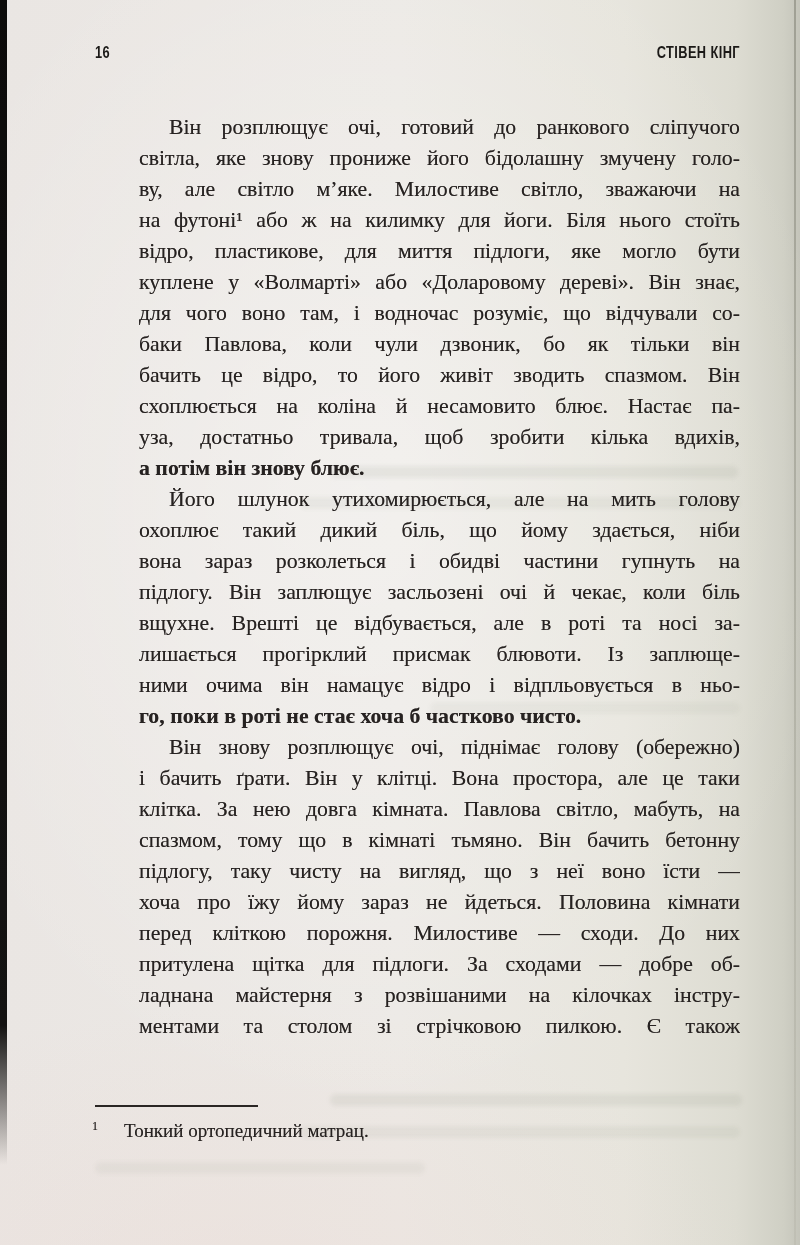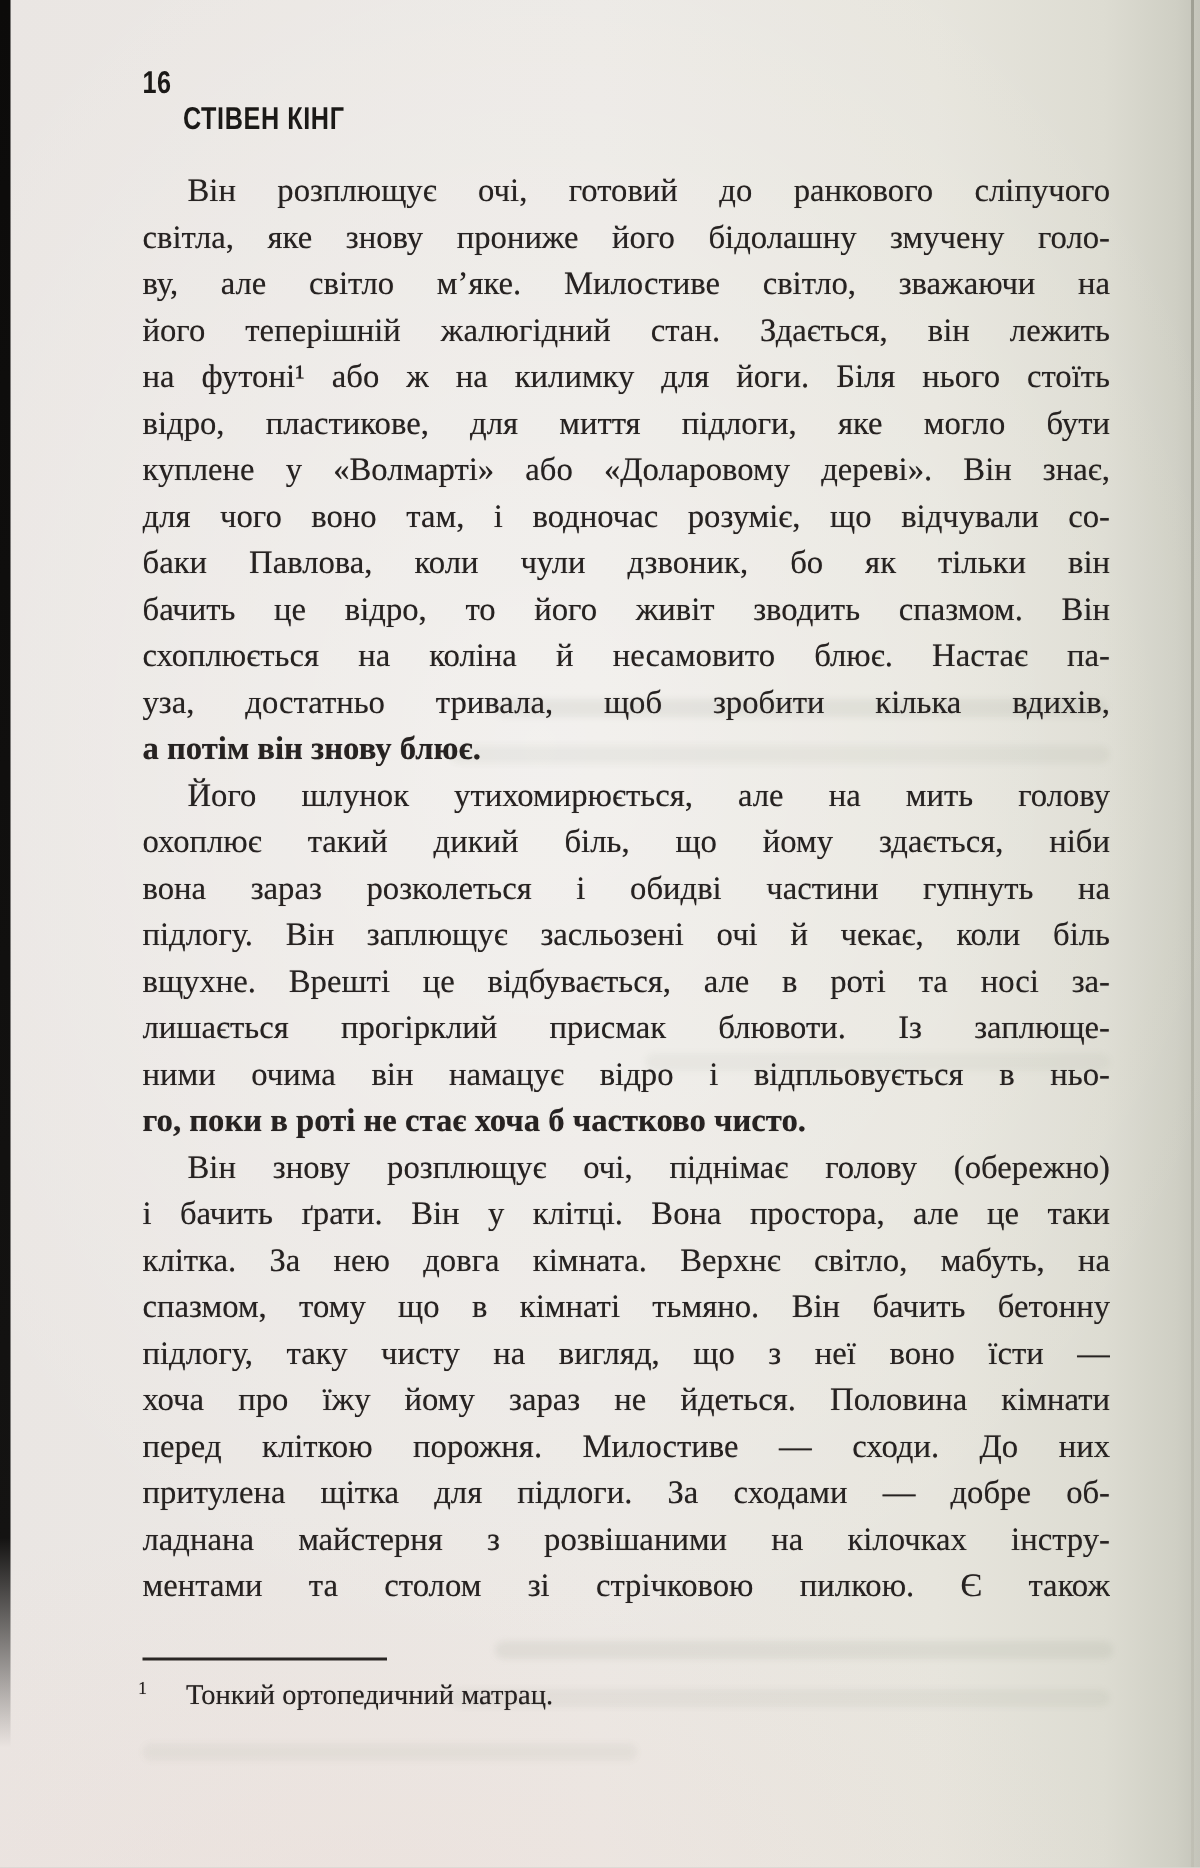--- a/index.html
+++ b/index.html
@@ -32,35 +32,36 @@
     position:absolute;
     background:rgba(118,124,108,0.10);
     border-radius:6px;
     filter:blur(2.2px);
   }
   
   .header{
     position:absolute;left:95px;top:44px;width:645px;
     display:flex;justify-content:space-between;align-items:baseline;
     font-family:"Liberation Sans", sans-serif;
-    font-weight:700;font-size:21px;color:#1b1917;flex-direction:column;
+    font-weight:700;font-size:16px;color:#1b1917;
   }
   .pagenum{display:inline-block;transform:scaleX(0.8);transform-origin:left center;letter-spacing:0.5px;}
   .runhead{display:inline-block;transform:scaleX(0.8);transform-origin:right center;letter-spacing:0.5px;}
   
   .bodytext{
     position:absolute;left:95px;top:112px;width:645px;
     font-size:21.8px;line-height:31px;color:#262221;
     text-shadow:0 0 0.5px rgba(50,42,38,0.55);
   }
   .para{margin:0;}
   .line{
     height:31px;overflow:hidden;
     text-align:justify;text-align-last:justify;
     white-space:normal;
+    margin-left:44px;
   }
   .line.first{text-indent:30px;}
   .line.lastline{text-align-last:left;font-weight:bold;}
   
   .footnote-rule{
     position:absolute;left:95px;top:1105px;width:163px;height:2px;
     background:#2a2624;
   }
   .footnote{
     position:absolute;left:92px;top:1118px;width:645px;
@@ -90,21 +91,20 @@
   <div class="header">
     <span class="pagenum">16</span>
     <span class="runhead">СТІВЕН КІНГ</span>
   </div>
 
   <div class="bodytext">
       <div class="para">
         <div class="line first">Він розплющує очі, готовий до ранкового сліпучого</div>
         <div class="line">світла, яке знову прониже його бідолашну змучену голо-</div>
         <div class="line">ву, але світло м’яке. Милостиве світло, зважаючи на</div>
-        <div class="line">його теперішній жалюгідний стан. Здається, він лежить</div>
         <div class="line">на футоні¹ або ж на килимку для йоги. Біля нього стоїть</div>
         <div class="line">відро, пластикове, для миття підлоги, яке могло бути</div>
         <div class="line">куплене у «Волмарті» або «Доларовому дереві». Він знає,</div>
         <div class="line">для чого воно там, і водночас розуміє, що відчували со-</div>
         <div class="line">баки Павлова, коли чули дзвоник, бо як тільки він</div>
         <div class="line">бачить це відро, то його живіт зводить спазмом. Він</div>
         <div class="line">схоплюється на коліна й несамовито блює. Настає па-</div>
         <div class="line">уза, достатньо тривала, щоб зробити кілька вдихів,</div>
         <div class="line lastline">а потім він знову блює.</div>
       </div>
@@ -114,21 +114,21 @@
         <div class="line">вона зараз розколеться і обидві частини гупнуть на</div>
         <div class="line">підлогу. Він заплющує засльозені очі й чекає, коли біль</div>
         <div class="line">вщухне. Врешті це відбувається, але в роті та носі за-</div>
         <div class="line">лишається прогірклий присмак блювоти. Із заплюще-</div>
         <div class="line">ними очима він намацує відро і відпльовується в ньо-</div>
         <div class="line lastline">го, поки в роті не стає хоча б частково чисто.</div>
       </div>
       <div class="para">
         <div class="line first">Він знову розплющує очі, піднімає голову (обережно)</div>
         <div class="line">і бачить ґрати. Він у клітці. Вона простора, але це таки</div>
-        <div class="line">клітка. За нею довга кімната. Верхнє світло, мабуть, на</div>
+        <div class="line">клітка. За нею довга кімната. Павлова світло, мабуть, на</div>
         <div class="line">спазмом, тому що в кімнаті тьмяно. Він бачить бетонну</div>
         <div class="line">підлогу, таку чисту на вигляд, що з неї воно їсти —</div>
         <div class="line">хоча про їжу йому зараз не йдеться. Половина кімнати</div>
         <div class="line">перед кліткою порожня. Милостиве — сходи. До них</div>
         <div class="line">притулена щітка для підлоги. За сходами — добре об-</div>
         <div class="line">ладнана майстерня з розвішаними на кілочках інстру-</div>
         <div class="line">ментами та столом зі стрічковою пилкою. Є також</div>
       </div>
     </div>
 

